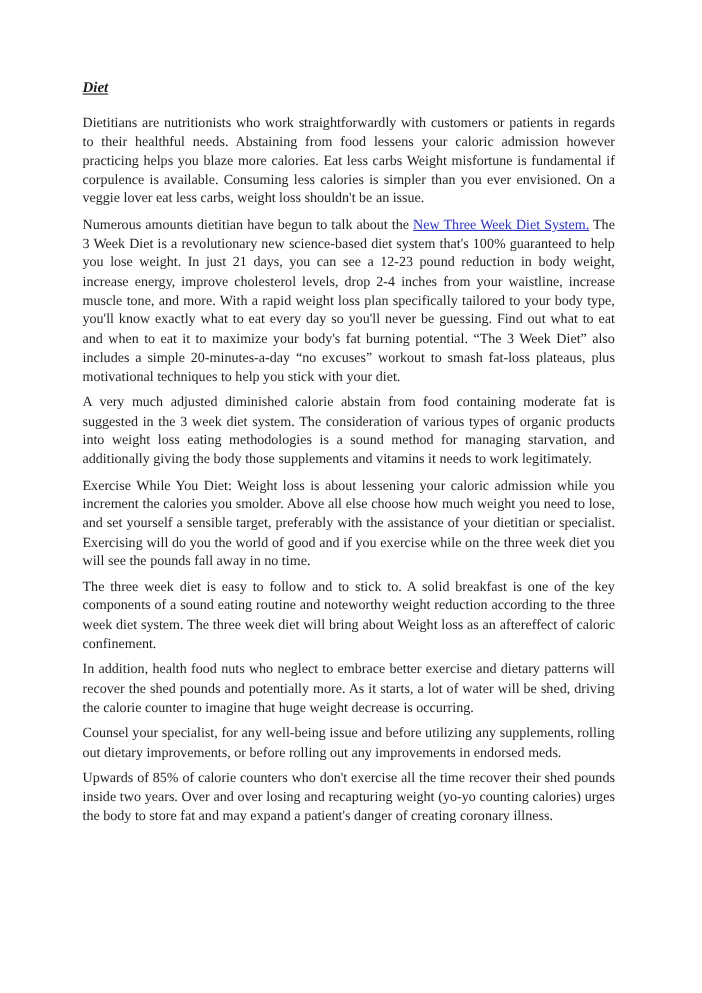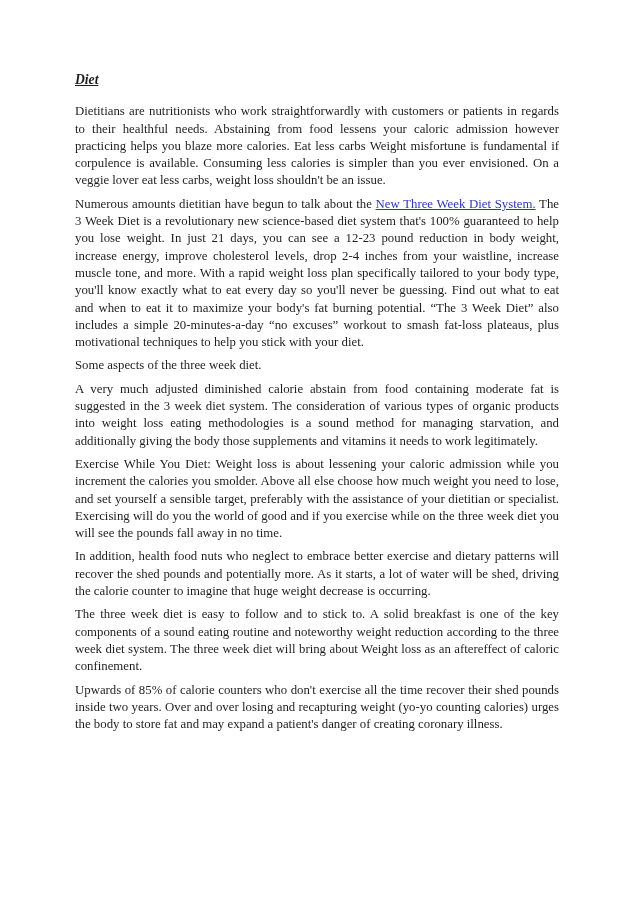--- a/index.html
+++ b/index.html
@@ -42,20 +42,20 @@
   }
 </style>
 </head>
 <body>
 
 <div class="page">
   <h1 class="doc-title">Diet</h1>
   <div class="doc-body">
       <p class="para"><span>Dietitians are nutritionists who work straightforwardly with customers or patients in regards to their healthful needs. Abstaining from food lessens your caloric admission however practicing helps you blaze more calories. Eat less carbs Weight misfortune is fundamental if corpulence is available. Consuming less calories is simpler than you ever envisioned. On a veggie lover eat less carbs, weight loss shouldn't be an issue.</span></p>
       <p class="para"><span>Numerous amounts dietitian have begun to talk about the </span><a href="#" class="doc-link">New Three Week Diet System.</a><span> The 3 Week Diet is a revolutionary new science-based diet system that's 100% guaranteed to help you lose weight. In just 21 days, you can see a 12-23 pound reduction in body weight, increase energy, improve cholesterol levels, drop 2-4 inches from your waistline, increase muscle tone, and more. With a rapid weight loss plan specifically tailored to your body type, you'll know exactly what to eat every day so you'll never be guessing. Find out what to eat and when to eat it to maximize your body's fat burning potential. “The 3 Week Diet” also includes a simple 20-minutes-a-day “no excuses” workout to smash fat-loss plateaus, plus motivational techniques to help you stick with your diet.</span></p>
-      <p class="para"><span>Some aspects of the three week diet.</span></p>
       <p class="para"><span>A very much adjusted diminished calorie abstain from food containing moderate fat is suggested in the 3 week diet system. The consideration of various types of organic products into weight loss eating methodologies is a sound method for managing starvation, and additionally giving the body those supplements and vitamins it needs to work legitimately.</span></p>
       <p class="para"><span>Exercise While You Diet: Weight loss is about lessening your caloric admission while you increment the calories you smolder. Above all else choose how much weight you need to lose, and set yourself a sensible target, preferably with the assistance of your dietitian or specialist. Exercising will do you the world of good and if you exercise while on the three week diet you will see the pounds fall away in no time.</span></p>
+      <p class="para"><span>The three week diet is easy to follow and to stick to. A solid breakfast is one of the key components of a sound eating routine and noteworthy weight reduction according to the three week diet system. The three week diet will bring about Weight loss as an aftereffect of caloric confinement.</span></p>
       <p class="para"><span>In addition, health food nuts who neglect to embrace better exercise and dietary patterns will recover the shed pounds and potentially more. As it starts, a lot of water will be shed, driving the calorie counter to imagine that huge weight decrease is occurring.</span></p>
-      <p class="para"><span>The three week diet is easy to follow and to stick to. A solid breakfast is one of the key components of a sound eating routine and noteworthy weight reduction according to the three week diet system. The three week diet will bring about Weight loss as an aftereffect of caloric confinement.</span></p>
+      <p class="para"><span>Counsel your specialist, for any well-being issue and before utilizing any supplements, rolling out dietary improvements, or before rolling out any improvements in endorsed meds.</span></p>
       <p class="para"><span>Upwards of 85% of calorie counters who don't exercise all the time recover their shed pounds inside two years. Over and over losing and recapturing weight (yo-yo counting calories) urges the body to store fat and may expand a patient's danger of creating coronary illness.</span></p>
     </div>
 </div>
 
 </body></html>

